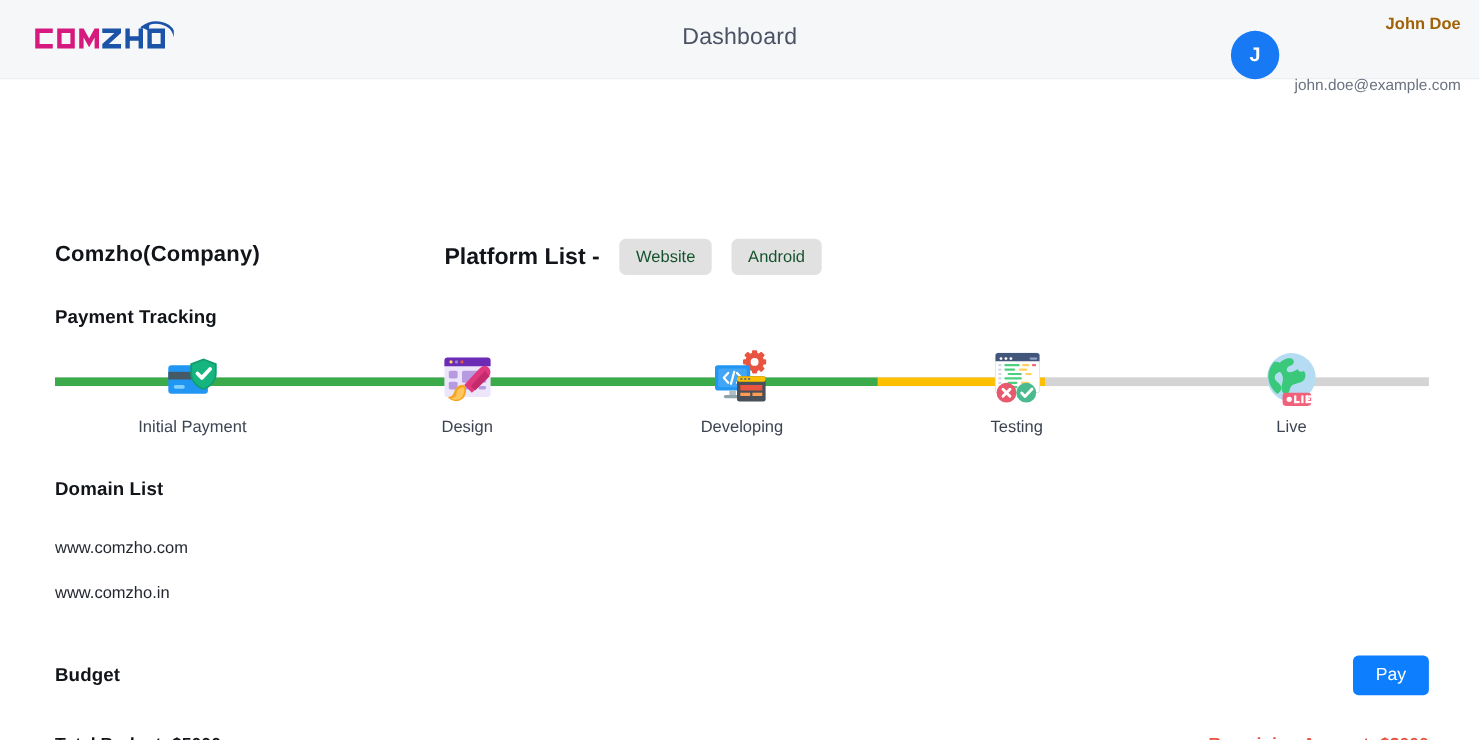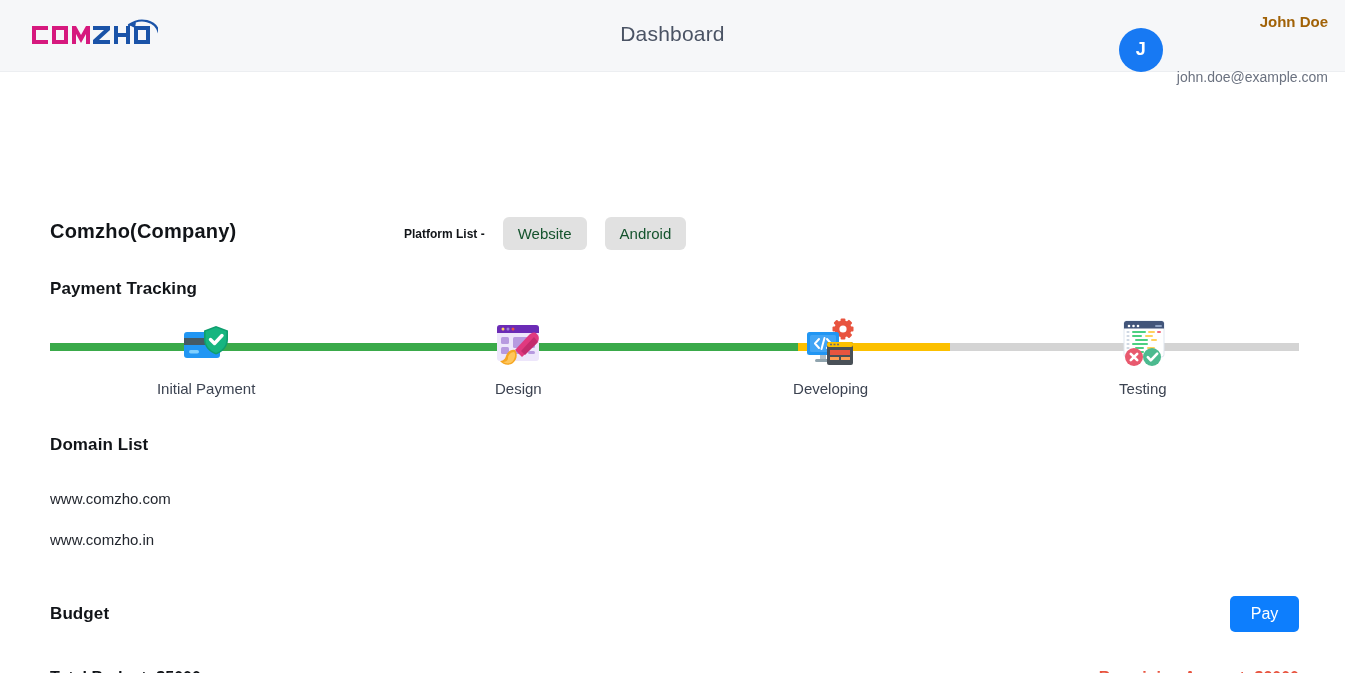--- a/index.html
+++ b/index.html
@@ -67,21 +67,21 @@
     position: absolute;
     left: 50px; top: 148px;
     font-size: 20px; font-weight: bold; color: #111418;
     letter-spacing: 0.2px;
   }
   .platform-row {
     position: absolute;
     left: 404px; top: 145px;
     display: flex; align-items: center; gap: 18px;
   }
-  .platform-label { font-size: 12px; font-weight: bold; color: #111418; }
+  .platform-label { font-size: 21px; font-weight: bold; color: #111418; }
   .tag {
     background: #e1e1e1;
     color: #14532d;
     font-size: 15px;
     padding: 9px 15px;
     border-radius: 6px;
     line-height: 1;
   }
 
   .section-title {
@@ -328,20 +328,42 @@
             <rect x="32" y="30" width="8" height="2" rx="1" fill="#ffd15c"></rect>
             <circle cx="19" cy="40" r="9" fill="#e8596e"></circle>
             <path d="M15.8,36.8 l6.4,6.4 M22.2,36.8 l-6.4,6.4" stroke="#ffffff" stroke-width="2.6" stroke-linecap="round"></path>
             <circle cx="37" cy="40" r="9" fill="#4cba8f"></circle>
             <path d="M32.8,40.2 l3,3.2 l6.4,-6.8" stroke="#ffffff" stroke-width="2.6" fill="none" stroke-linecap="round" stroke-linejoin="round"></path>
           </svg>
         </div>
         <div class="step-label">Testing</div>
       </div>
 
+      <div class="step">
+        <div class="step-icon">
+          <svg viewBox="0 0 56 56" width="56" height="56">
+            <circle cx="28" cy="26" r="22" fill="#b5dcf2"></circle>
+            <path d="M12,12 c5,-1 9,2 8,6 c-1,4 -6,3 -7,7 c-1,4 3,5 5,8 c2,3 0,7 -3,8 c-5,-4 -8,-10 -8,-16 c0,-5 2,-9 5,-13 z" fill="#3ac87a"></path>
+            <path d="M24,9 c4,-1 7,1 6,4 c-1,3 -5,2 -6,5 c-1,3 2,4 5,3 c3,-1 6,-4 9,-2 c3,2 4,7 1,10 c-3,3 -8,2 -11,5 c-2,2 -1,6 -4,7 c-3,1 -5,-2 -5,-5 c0,-4 2,-7 1,-11 c-1,-4 -5,-5 -4,-9 c1,-4 5,-6 8,-7 z" fill="#3ac87a"></path>
+            <circle cx="37" cy="18" r="3" fill="#b5dcf2"></circle>
+            <rect x="20" y="40" width="26" height="12" rx="3" fill="#f2607a"></rect>
+            <circle cx="26" cy="46" r="2.4" fill="#ffffff"></circle>
+            <g fill="#ffffff">
+              <rect x="30.5" y="42.5" width="2" height="7"></rect>
+              <rect x="30.5" y="47.5" width="5" height="2"></rect>
+              <rect x="37" y="42.5" width="2" height="7"></rect>
+              <rect x="41" y="42.5" width="5.5" height="2"></rect>
+              <rect x="41" y="42.5" width="2" height="7"></rect>
+              <rect x="41" y="45" width="4" height="1.8"></rect>
+              <rect x="41" y="47.5" width="5.5" height="2"></rect>
+            </g>
+          </svg>
+        </div>
+        <div class="step-label">Live</div>
+      </div>
 
     </div>
   </div>
 
   <div class="section-title st-domain">Domain List</div>
   <div class="domain-item domain-0">www.comzho.com</div>
   <div class="domain-item domain-1">www.comzho.in</div>
 
   <div class="section-title st-budget">Budget</div>
   <button class="pay-button">Pay</button>

